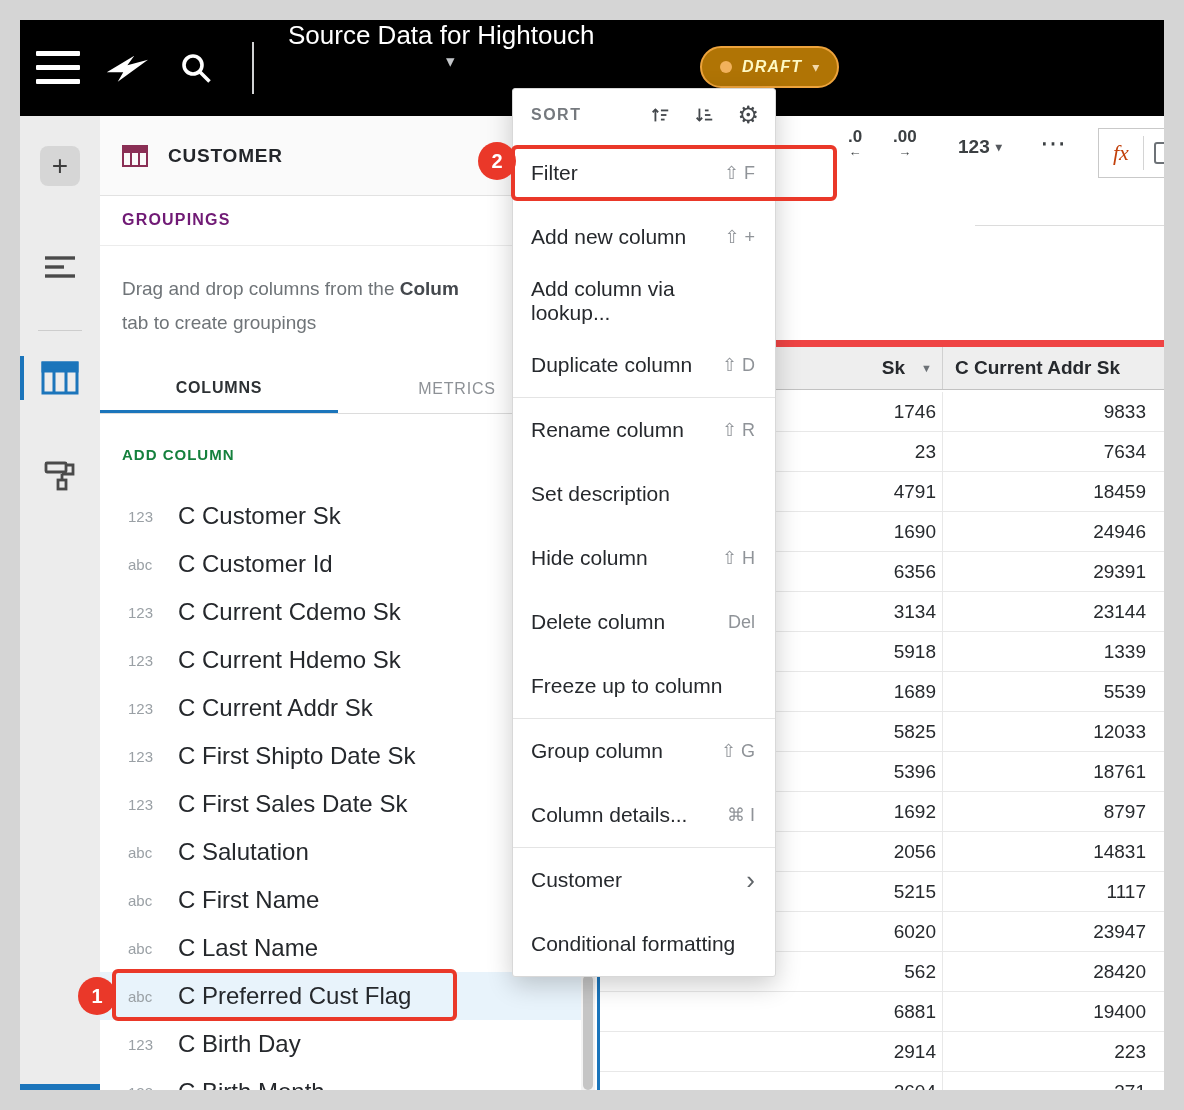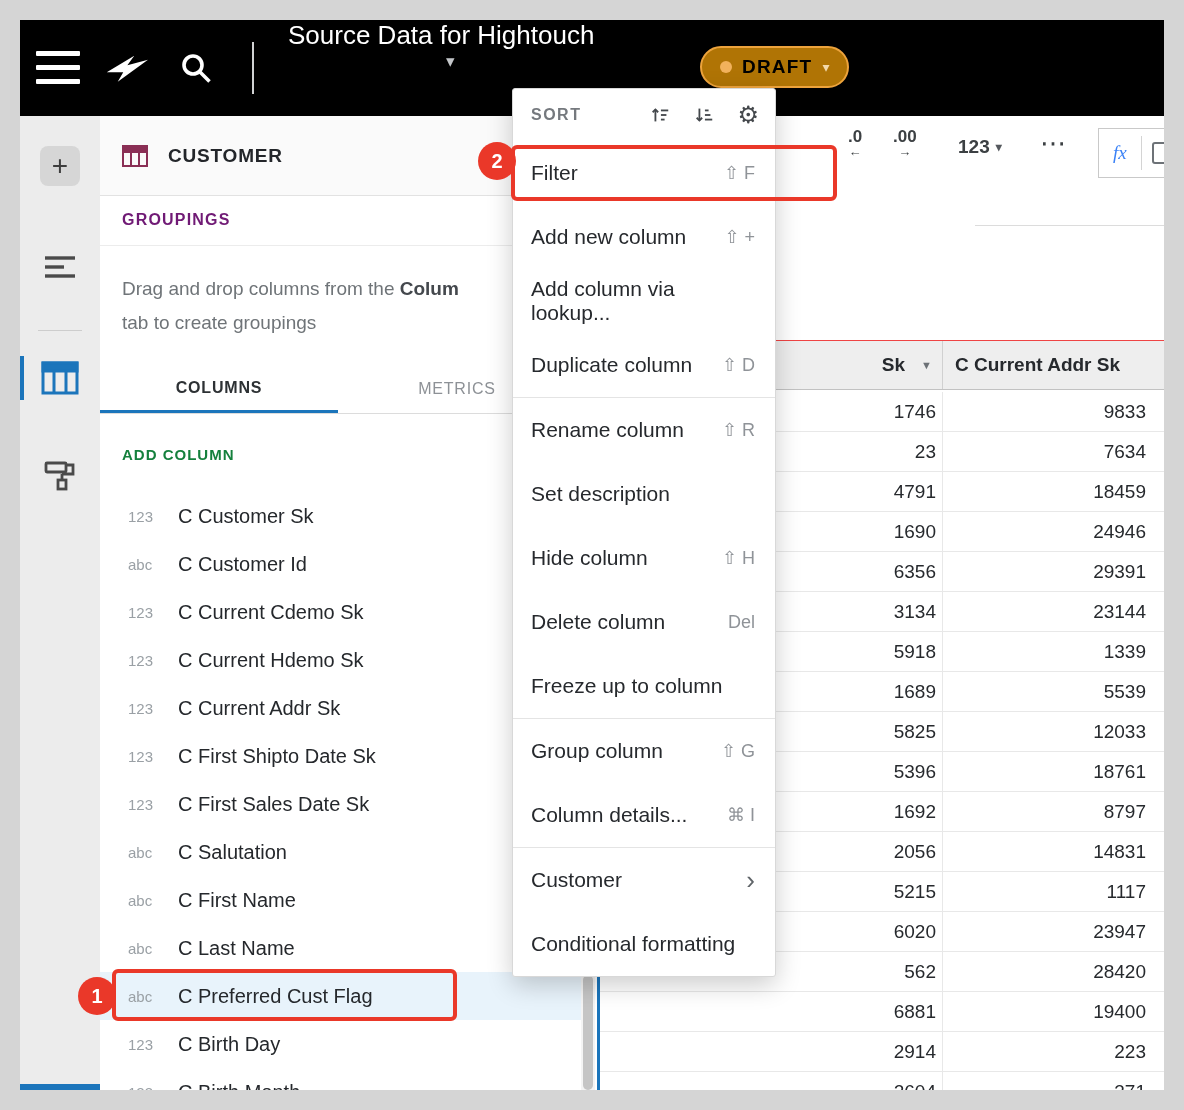--- a/index.html
+++ b/index.html
@@ -13,21 +13,21 @@
   .burger span{display:block;height:5px;background:#fff;border-radius:1px;}
   .logo{position:absolute;left:84px;top:26px;width:44px;height:44px;}
   .searchbtn{position:absolute;left:158px;top:30px;width:36px;height:36px;}
   .tb-divider{position:absolute;left:232px;top:22px;width:2px;height:52px;background:#e8e9ea;opacity:.9;}
   .doc-title{position:absolute;left:268px;top:0;height:96px;display:flex;align-items:center;color:#fff;font-size:26px;flex-direction:column;}
   .doc-title .caret{color:#c3c6c9;font-size:17px;margin-left:18px;}
   .draft-badge{position:absolute;left:680px;top:26px;height:42px;padding:0 18px;border-radius:21px;
                background:var(--draft-bg,#b07405);border:2px solid var(--draft-border,#eda33c);
                display:flex;align-items:center;gap:10px;box-sizing:border-box;cursor:pointer;}
   .draft-badge .dot{width:12px;height:12px;border-radius:50%;background:var(--draft-dot,#f2b25c);}
-  .draft-badge .lbl{color:#000000;font-size:19px;font-weight:bold;letter-spacing:1.2px;}
+  .draft-badge .lbl{color:#fef9c3;font-size:16px;font-weight:bold;letter-spacing:1.2px;font-style:italic;}
   .draft-badge .caret{color:#f3d9ab;font-size:14px;}
 
   
   .rail{position:absolute;left:0;top:96px;width:80px;height:974px;background:#ececec;}
   .rail-plus{position:absolute;left:20px;top:30px;width:40px;height:40px;border-radius:8px;background:#d6d6d6;
              display:flex;align-items:center;justify-content:center;font-size:28px;color:#3d3d3d;cursor:pointer;}
   .rail-ic{position:absolute;left:20px;width:40px;height:36px;display:flex;align-items:center;justify-content:center;cursor:pointer;}
   .rail-div{position:absolute;left:18px;top:214px;width:44px;height:1px;background:#cdcdcd;}
   .rail-indicator{position:absolute;left:0;top:240px;width:4px;height:44px;background:var(--accent,#1b75bb);}
   .rail-strip{position:absolute;left:0;top:1064px;width:80px;height:6px;background:var(--accent,#1b75bb);}
@@ -44,42 +44,42 @@
   .hint b{color:#44484d;}
   .tabs{position:absolute;left:0;top:249px;width:476px;height:48px;border-bottom:1px solid #dcdcdc;display:flex;}
   .tab{flex:0 0 238px;display:flex;align-items:center;justify-content:center;font-size:16px;letter-spacing:.8px;cursor:pointer;box-sizing:border-box;}
   .tab.active{color:#2d3134;font-weight:bold;border-bottom:3px solid var(--accent,#1b75bb);}
   .tab.idle{color:#8d9196;}
   .addcol{position:absolute;left:22px;top:330px;font-size:15px;font-weight:bold;color:#15803d;letter-spacing:1px;cursor:pointer;}
   .collist{position:absolute;left:0;top:376px;width:481px;}
   .col-row{height:48px;display:flex;align-items:center;cursor:pointer;}
   .col-row.sel{background:#e8f3fb;}
   .col-type{width:36px;margin-left:28px;font-size:15px;color:#9aa0a5;flex:0 0 36px;}
-  .col-name{font-size:20px;color:#25282c;margin-left:14px;white-space:nowrap;}
+  .col-name{font-size:24px;color:#25282c;margin-left:14px;white-space:nowrap;}
   .pscroll{position:absolute;left:481px;top:376px;width:14px;bottom:0;background:#f4f4f4;}
   .pthumb{position:absolute;left:2px;top:483px;width:10px;height:115px;border-radius:5px;background:#c5c5c5;cursor:pointer;}
 
   
   .gridwrap{position:absolute;left:580px;top:96px;width:564px;height:974px;overflow:hidden;}
   .tool{position:absolute;top:12px;color:#3c4043;cursor:pointer;}
   .dec-ic{left:248px;display:flex;flex-direction:column;align-items:center;}
   .inc-ic{left:293px;display:flex;flex-direction:column;align-items:center;}
   .numfmt{left:358px;top:20px;font-size:19px;font-weight:600;display:flex;align-items:center;gap:6px;}
   .numfmt .caret{font-size:12px;color:#55595e;}
   .more-ic{left:440px;top:12px;font-size:26px;letter-spacing:1px;}
   .bigtxt{font-size:17px;font-weight:bold;line-height:18px;}
   .smarrow{font-size:13px;line-height:12px;color:#3c4043;}
   .fxbox{position:absolute;left:498px;top:12px;width:90px;height:50px;background:#fff;border:1px solid #c9c9c9;
          display:flex;align-items:center;box-sizing:border-box;}
-  .fx{font-family:"Liberation Serif",serif;font-style:italic;font-size:19px;color:#3b82f6;margin-left:14px;cursor:pointer;}
+  .fx{font-family:"Liberation Serif",serif;font-style:italic;font-size:22px;color:#c2410c;margin-left:14px;cursor:pointer;}
   .fxdiv{width:1px;height:34px;background:#d4d4d4;margin-left:14px;}
   .clipped-ic{width:18px;height:18px;border:2px solid #6d7control;border:2px solid #6d7277;border-radius:3px;margin-left:10px;}
   .fbar-line{position:absolute;left:375px;top:109px;width:189px;height:1px;background:#dcdcdc;}
   .thead{position:absolute;left:0;top:224px;width:564px;height:50px;background:#eeeeee;
-         border-top:1px solid #ef4444;border-bottom:1px solid #c2c2c2;display:flex;box-sizing:border-box;}
+         border-top:7px solid #ef4444;border-bottom:1px solid #c2c2c2;display:flex;box-sizing:border-box;}
   .th1{flex:0 0 343px;display:flex;align-items:center;justify-content:flex-end;gap:16px;padding-right:10px;
        border-right:1px solid #d0d0d0;box-sizing:border-box;font-size:19px;font-weight:bold;color:#26292d;cursor:pointer;}
   .th1 .hcaret{font-size:11px;color:#6c7176;font-weight:normal;}
   .th2{flex:1;display:flex;align-items:center;padding-left:12px;font-size:19px;font-weight:bold;color:#26292d;white-space:nowrap;overflow:hidden;cursor:pointer;}
   .trows{position:absolute;left:0;top:276px;width:564px;bottom:0;overflow:hidden;}
   .t-row{height:40px;display:flex;border-bottom:1px solid #e8e8e8;box-sizing:border-box;cursor:pointer;}
   .t-c1{flex:0 0 343px;border-right:1px solid #e8e8e8;box-sizing:border-box;text-align:right;
         padding-right:6px;font-size:19px;color:#26292d;line-height:39px;}
   .t-c2{flex:1;text-align:right;padding-right:18px;font-size:19px;color:#26292d;line-height:39px;}
   .grid-blue-line{position:absolute;left:577px;top:320px;width:3px;height:750px;background:var(--accent,#1b75bb);}

